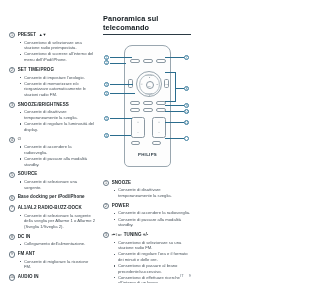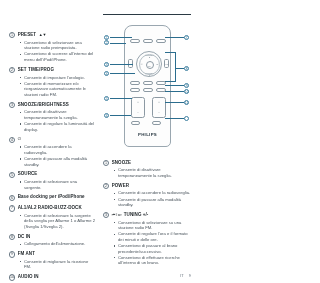--- a/index.html
+++ b/index.html
@@ -317,20 +317,21 @@
       </div>
       <ul class="bullets">
         <li>Consente di collegare un dispositivo audio esterno.</li>
       </ul>
     </div>
 
   </div>
 
   <div class="col col-right">
 
+    <div class="section-title">Panoramica sul telecomando</div>
     <div class="title-rule"></div>
 
     <div class="diagram">
 
       <div class="remote">
         <div class="btn pill lbl b-t1">SLEEP</div>
         <div class="btn pill lbl b-t2">SNOOZE</div>
         <div class="btn pill lbl b-t3">POWER</div>
 
         <div class="dial">

